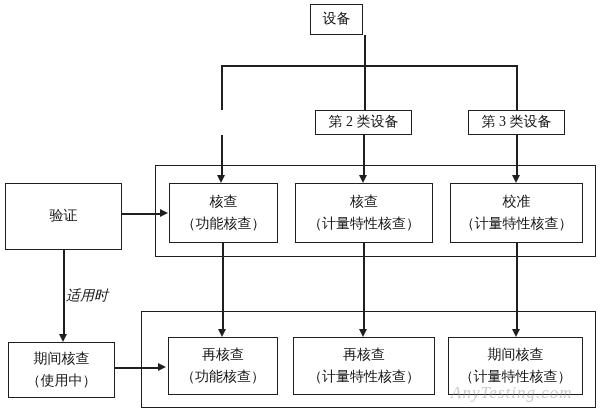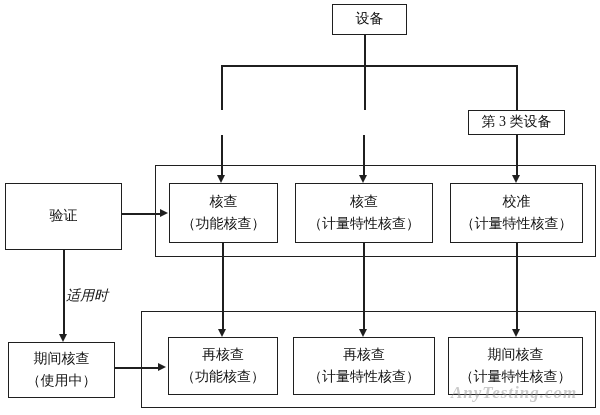--- a/index.html
+++ b/index.html
@@ -36,21 +36,21 @@
     position:absolute; font-size:14px; background:transparent; z-index:2;
     white-space:nowrap;
     font-style:italic;
   }
   .watermark { position:absolute; z-index:5; pointer-events:none; white-space:nowrap; }
   .wm-cn {
     left:428px; top:348px; font-size:34px; font-weight:700;
     color:rgba(150,150,150,0.45); letter-spacing:0px;
   }
   .wm-en {
-    left:451px; top:383px; font-size:17px; font-weight:700; font-style:italic;
+    left:451px; top:383px; font-size:17px; font-weight:400; font-style:italic;
     color:rgba(150,150,150,0.5); letter-spacing:1px;
   }
 </style>
 </head>
 <body>
 
 <div class="canvas">
 
   <div class="frame" style="left:155px; top:165px; width:441px; height:92px"></div>
   <div class="frame" style="left:141px; top:311px; width:455px; height:97px"></div>
@@ -78,24 +78,27 @@
   <div class="vline" style="left:222px; top:243px; height:86px"></div>
   <div class="arrow-down" style="left:218px; top:329px"></div>
   <div class="vline" style="left:363px; top:243px; height:86px"></div>
   <div class="arrow-down" style="left:359px; top:329px"></div>
   <div class="vline" style="left:516px; top:243px; height:86px"></div>
   <div class="arrow-down" style="left:512px; top:329px"></div>
 
   <div class="hline" style="left:115px; top:367px; width:43px"></div>
   <div class="arrow-right" style="left:158px; top:363px"></div>
 
-  <div class="node" style="left:332px; top:4px; width:75px; height:31px">
+  <div class="node" style="left:310px; top:4px; width:53px; height:31px">
     <span class="l1">设备</span>
   </div>
 
+  <div class="node" style="left:315px; top:110px; width:97px; height:25px">
+    <span class="l1">第 2 类设备</span>
+  </div>
   <div class="node" style="left:468px; top:110px; width:97px; height:25px">
     <span class="l1">第 3 类设备</span>
   </div>
 
   <div class="node" style="left:5px; top:183px; width:117px; height:67px">
     <span class="l1">验证</span>
   </div>
 
   <div class="node" style="left:169px; top:183px; width:109px; height:60px">
     <span class="l1">核查</span>

